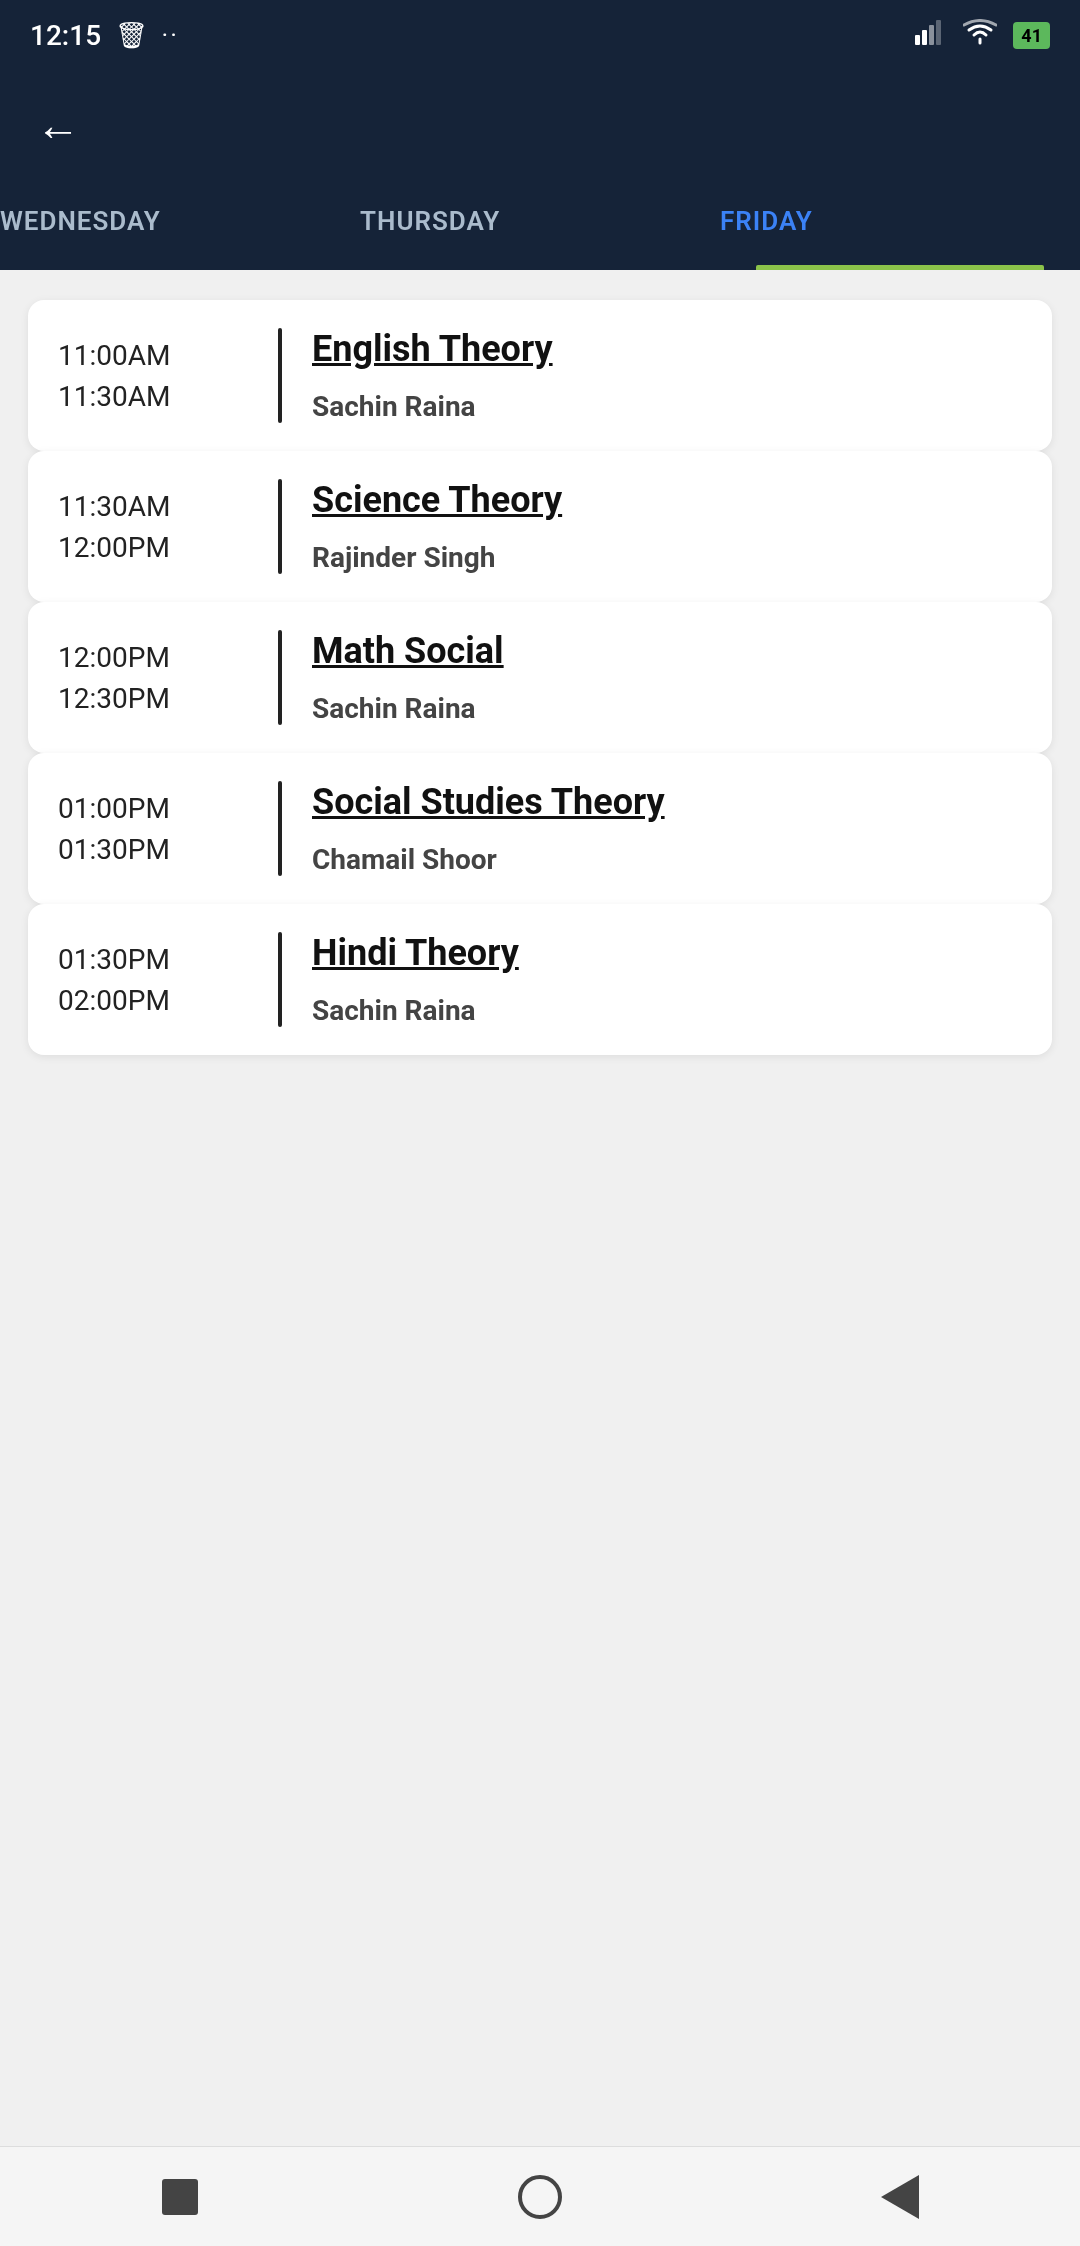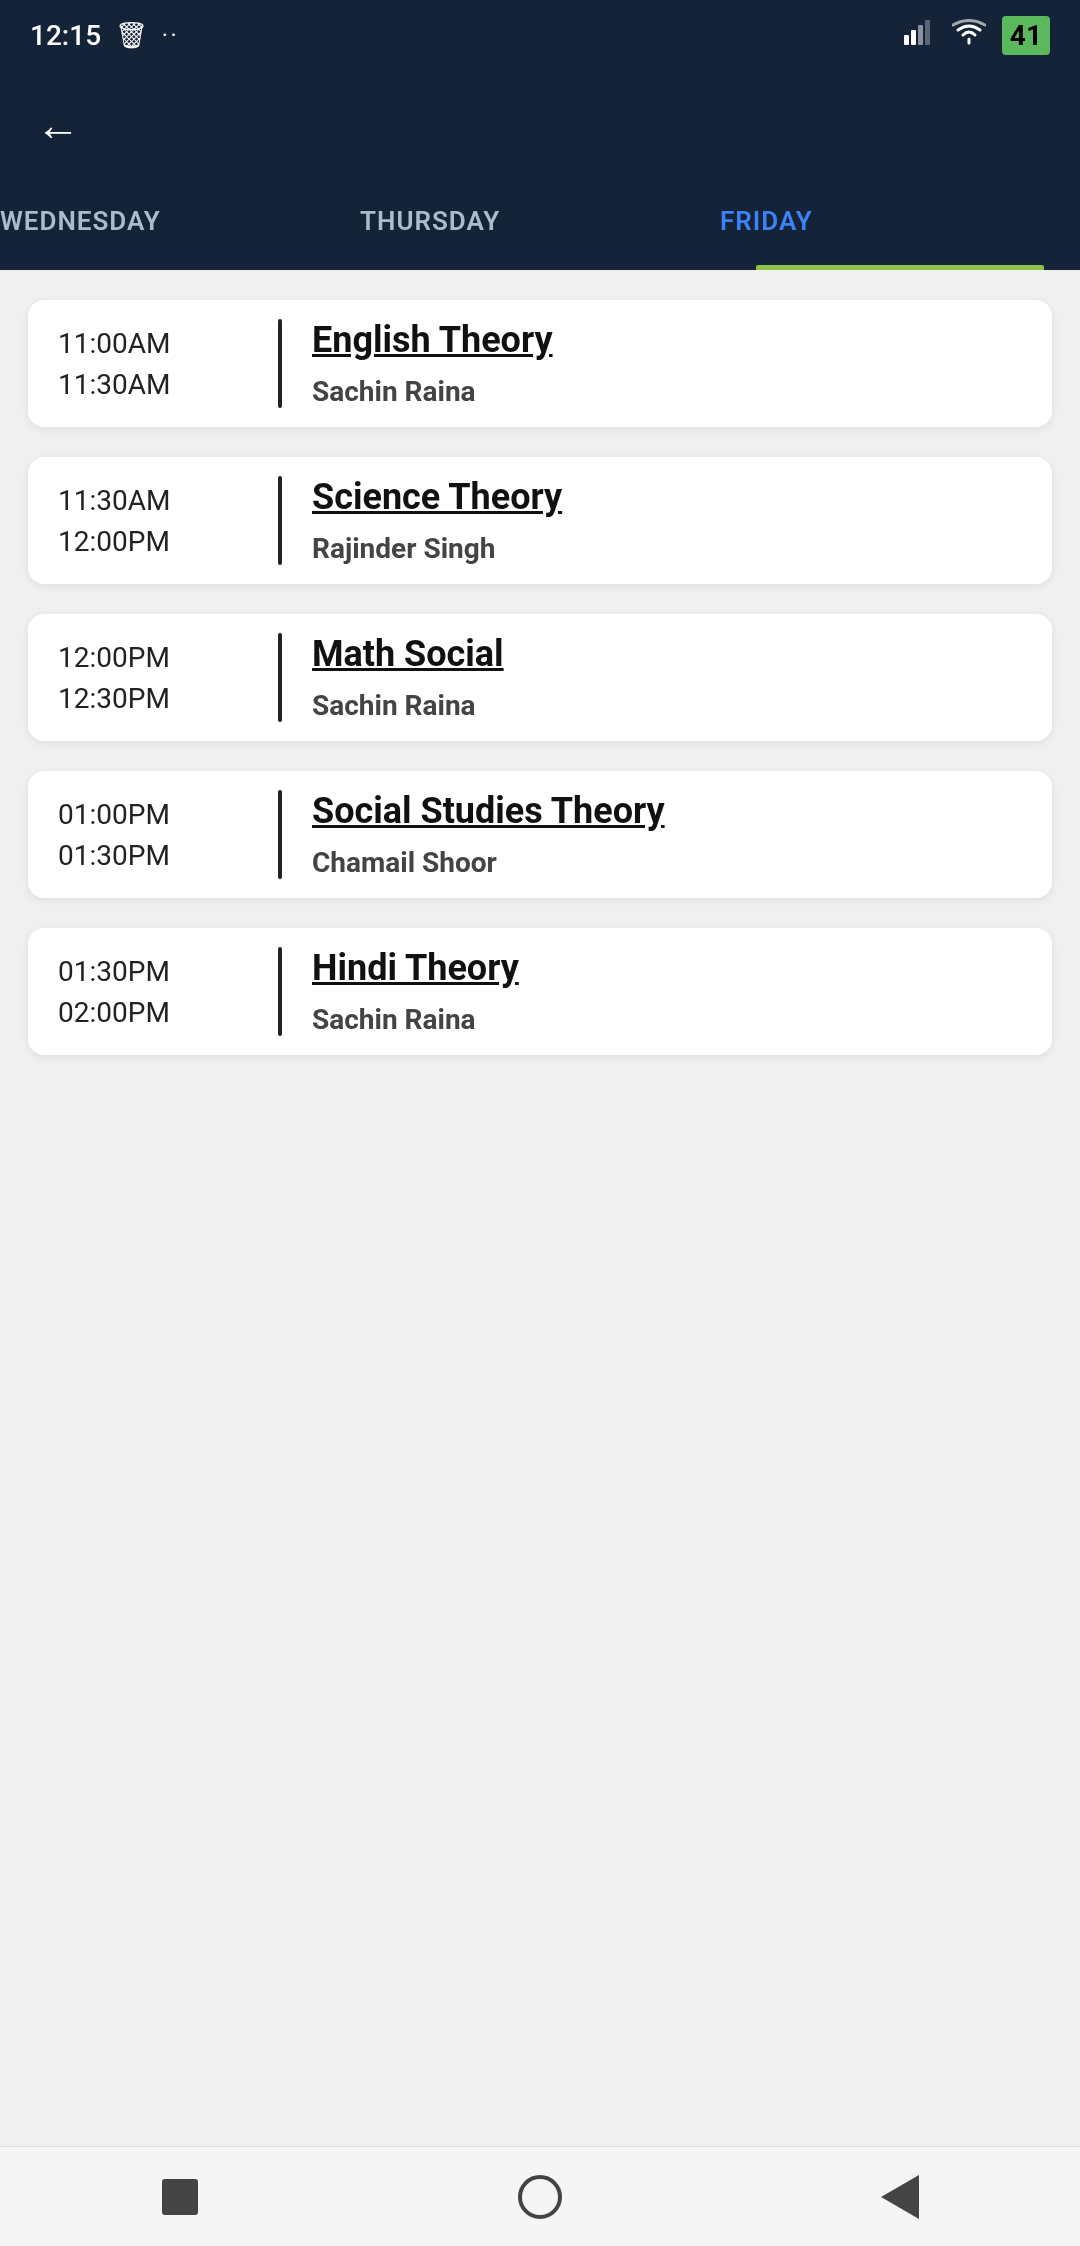--- a/index.html
+++ b/index.html
@@ -42,21 +42,21 @@
     }
 
     .signal-icon, .wifi-icon, .battery-icon {
       color: #ffffff;
       font-size: 24px;
     }
 
     .battery-box {
       background: #5cb85c;
       color: #000;
-      font-size: 28px;
+      font-size: 18px;
       font-weight: 700;
       padding: 3px 8px;
       border-radius: 4px;
     }
 
     
     .header {
       background: #152338;
       height: 110px;
       display: flex;
@@ -119,22 +119,21 @@
     .content {
       background: #f0f0f0;
       padding: 30px 28px;
       min-height: 1900px;
     }
 
     
     .class-card {
       background: #ffffff;
       border-radius: 16px;
-      margin-bottom: 30px;
-      padding: 19px 30px;
+      padding: 28px 30px;
       display: flex;
       align-items: stretch;
       box-shadow: 0 2px 8px rgba(0,0,0,0.08);
     }
 
     .time-column {
       display: flex;
       flex-direction: column;
       justify-content: center;
       min-width: 190px;
@@ -151,21 +150,21 @@
       width: 4px;
       background: #222222;
       margin: 0 30px;
       border-radius: 2px;
     }
 
     .class-info {
       display: flex;
       flex-direction: column;
       justify-content: center;
-      gap: 14px;
+      gap: 20px;
     }
 
     .class-name {
       font-size: 36px;
       font-weight: 700;
       color: #111111;
       text-decoration: underline;
     }
 
     .teacher-name {

